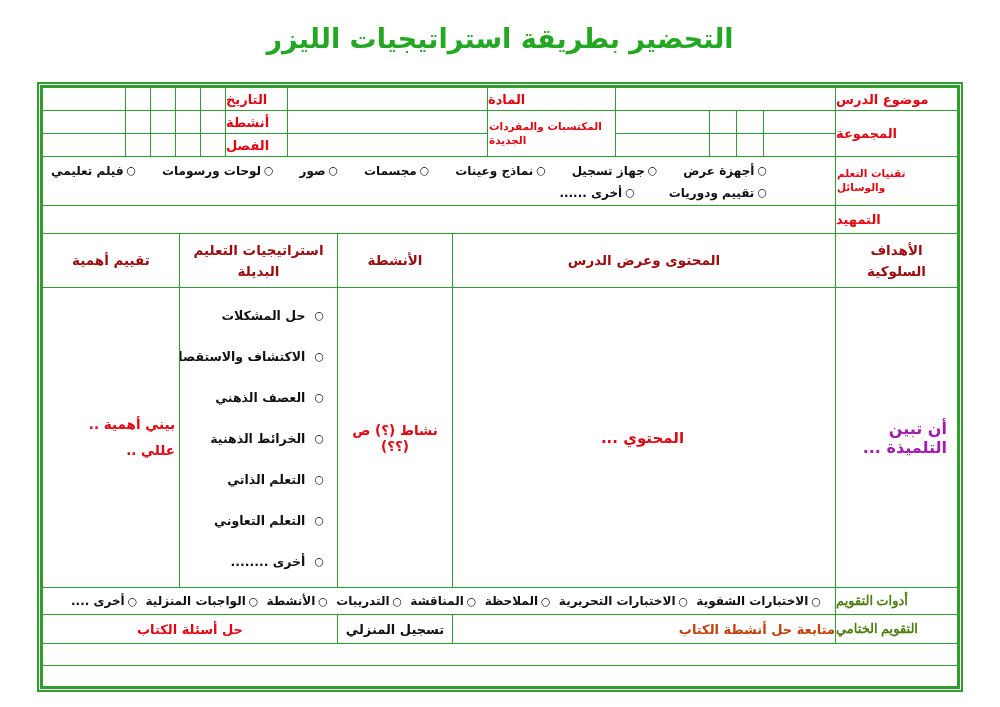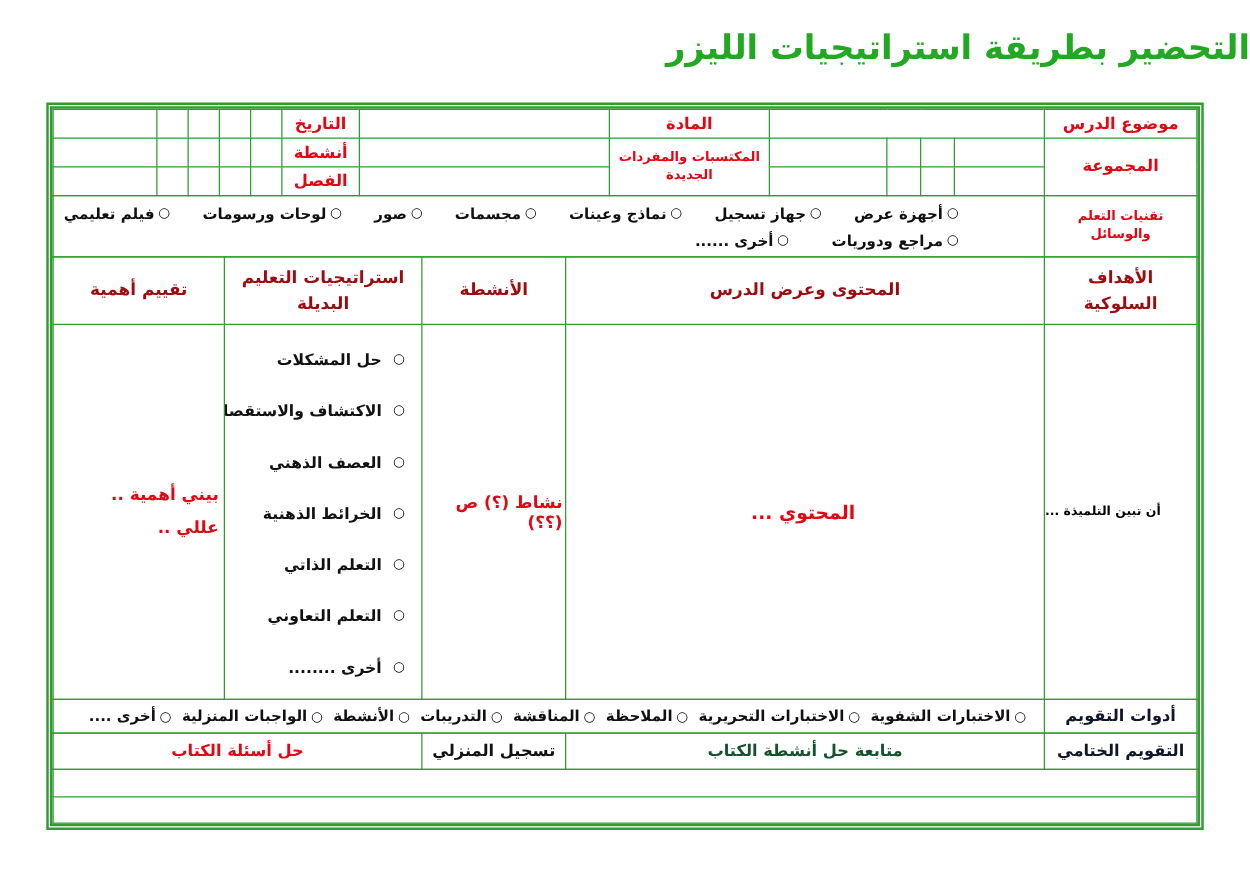--- a/index.html
+++ b/index.html
@@ -4,56 +4,56 @@
 <style>
   html,body{margin:0;padding:0;background:#ffffff;}
   body{
     width:1000px;height:707px;overflow:hidden;
     font-family:"DejaVu Sans",sans-serif;
     -webkit-font-smoothing:antialiased;
   }
   .page{width:1000px;height:707px;position:relative;direction:rtl;}
   .title{
     margin:0;padding-top:20px;height:38px;line-height:38px;
-    color:#22a822;font-size:27px;font-weight:bold;
+    text-align:center;color:#22a822;font-size:27px;font-weight:bold;
   }
   .sheet{
     width:916px;margin:24px auto 0;box-sizing:content-box;
     border:5px double #2f9e2f;background:#fff;direction:rtl;
   }
   table{border-collapse:collapse;width:916px;table-layout:fixed;direction:rtl;}
   table + table{margin-top:-1px;}
   td{
     border:1px solid #2f9e2f;padding:0;font-weight:bold;
     overflow:hidden;vertical-align:middle;
   }
-  .lbl{color:#e30613;font-size:13px;text-align:center;}
+  .lbl{color:#e30613;font-size:13px;text-align:left;}
   .lbl.sm{font-size:10.5px;line-height:1.3;padding:0 1px;}
-  .dark{color:#0f172a;}
+  .dark{color:#4d7c0f;font-family:Liberation Serif, serif;}
   .fill{background:#fff;}
   
   .opts-cell{padding:1px 0;}
   .opt-line{display:flex;align-items:center;}
   .opt-line.l1{justify-content:space-between;height:23px;padding:1px 68px 0 8px;}
   .opt-line.l2{justify-content:flex-start;gap:34px;height:21px;padding:0 68px 1px 8px;}
   .opt{display:inline-flex;align-items:center;gap:3px;color:#111;font-size:12px;white-space:nowrap;}
   .radio{font-size:11px;line-height:1;color:#000;font-weight:bold;transform:translateY(-0.5px);}
   
   .hdr{color:#9e0b0f;font-size:13.5px;text-align:center;line-height:1.5;padding:2px 4px;}
-  .obj-cell{text-align:left;padding-right:10px;font-size:10px;color:#000000;}
+  .obj-cell{text-align:right;padding-right:10px;font-size:16px;color:#a21caf;}
   .content-cell{text-align:center;padding-right:3px;font-size:15px;color:#e30613;}
-  .act-cell{font-size:13.5px;color:#e30613;padding:0 2px;}
+  .act-cell{text-align:center;font-size:13.5px;color:#e30613;padding:0 2px;}
   .strat-cell{vertical-align:top;padding:7px 13px 0 2px;}
   .strat-item{display:flex;align-items:center;gap:9px;height:41px;color:#111;font-size:12.5px;white-space:nowrap;}
   .goal-cell{text-align:right;padding-right:4px;color:#e30613;font-size:13.5px;line-height:1.9;}
   
   .tools-cell{padding:0;}
   .tools-line{display:flex;align-items:center;justify-content:space-between;height:100%;padding:0 14px 0 28px;}
   .tools-line .opt{font-size:12px;}
-  .follow-cell{color:#14532d;font-size:13px;text-align:center;}
+  .follow-cell{color:#c2410c;font-size:13px;}
   .hw-cell{color:#111;font-size:13px;text-align:center;}
   .bookq-cell{color:#e30613;font-size:13px;text-align:center;}
 </style>
 </head>
 <body>
 
 <div class="page">
 
   <h1 class="title">التحضير بطريقة استراتيجيات الليزر</h1>
 
@@ -154,32 +154,44 @@
                   <span>لوحات ورسومات</span>
                 </span>
               <span class="opt">
                   <span class="radio">○</span>
                   <span>فيلم تعليمي</span>
                 </span>
             </div>
             <div class="opt-line l2">
               <span class="opt">
                   <span class="radio">○</span>
-                  <span>مراجع ودوريات</span>
+                  <span>تقييم ودوريات</span>
                 </span>
               <span class="opt">
                   <span class="radio">○</span>
                   <span>أخرى ......</span>
                 </span>
             </div>
           </td>
         </tr>
       </tbody>
     </table>
 
+    <table>
+      <colgroup>
+          <col style="width:122px">
+          <col>
+        </colgroup>
+      <tbody>
+        <tr style="height:28px">
+          <td class="lbl">التمهيد</td>
+          <td class="fill"></td>
+        </tr>
+      </tbody>
+    </table>
 
     <table>
       <colgroup>
         <col style="width:122px">
           <col style="width:383px">
           <col style="width:115px">
           <col style="width:158px">
           <col>
       </colgroup>
       <tbody>

